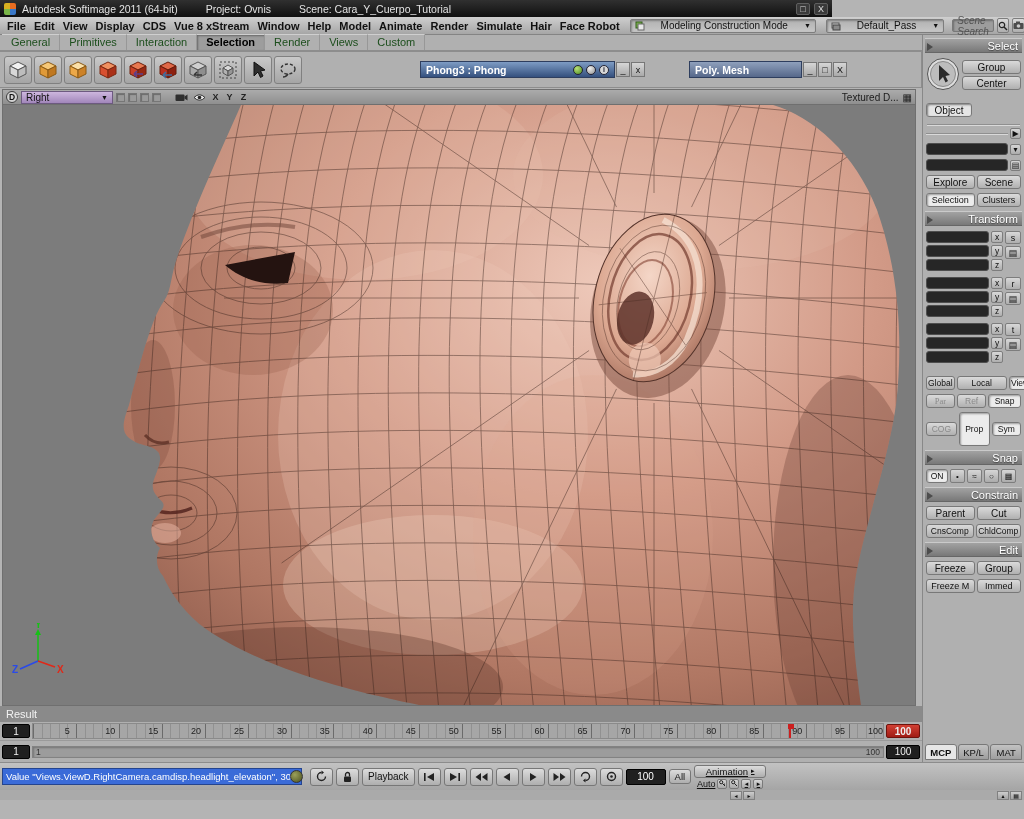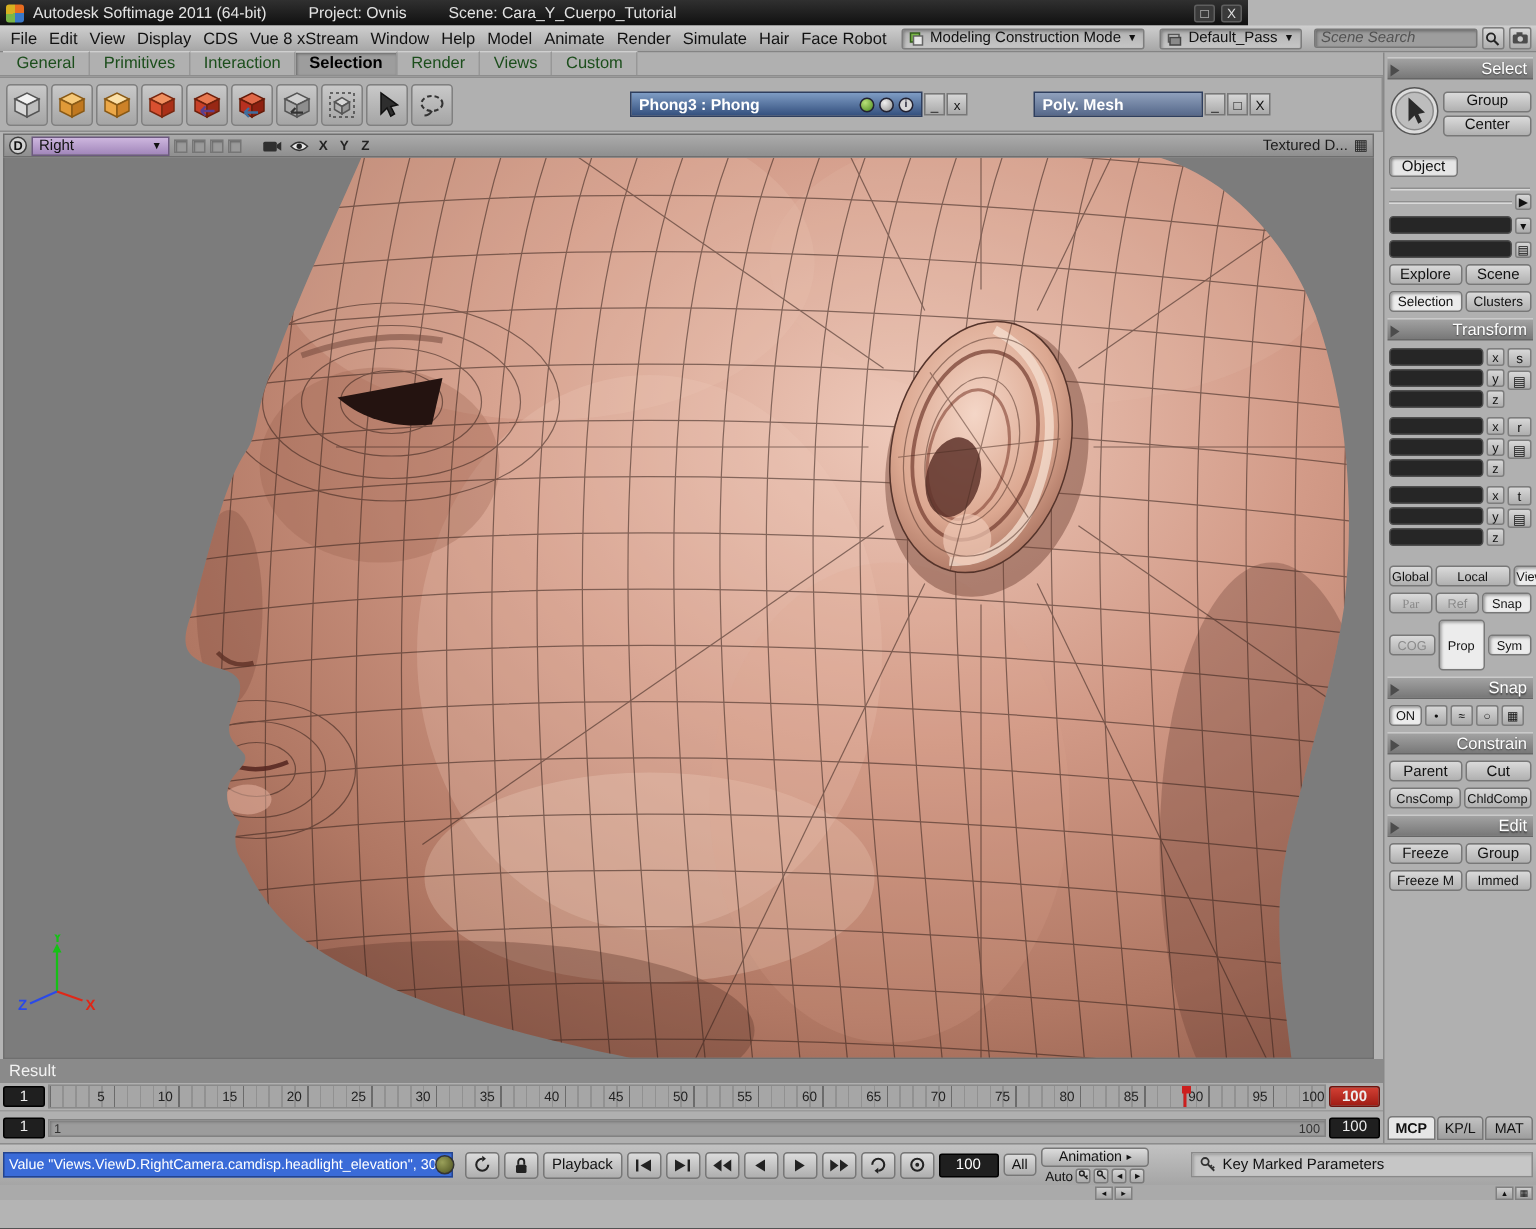--- a/index.html
+++ b/index.html
@@ -8,22 +8,22 @@
 
   
   #titlebar{position:absolute;left:0;top:0;width:832px;height:17px;background:linear-gradient(180deg,#303030,#101010);display:flex;align-items:center;color:#e3e3e3;padding-left:4px;}
   #titlebar .ttl{font-size:10.5px;margin-right:28px;white-space:nowrap;}
   .app-ico{width:12px;height:12px;margin-right:6px;border-radius:2px;flex:none;background:conic-gradient(#e86c20 0 25%,#3a78c8 0 50%,#7ab648 0 75%,#d8b020 0);}
   #titlebar .spacer{flex:1;}
   .winbtn{width:14px;height:12px;display:flex;align-items:center;justify-content:center;font-size:9px;color:#ddd;background:#3a3a3a;border:1px solid #5f5f5f;border-radius:2px;margin-right:4px;}
 
   
   #menubar{position:absolute;left:0;top:17px;width:1024px;height:18px;background:linear-gradient(180deg,#cfcfcf,#a6a6a6);border-bottom:1px solid #848484;display:flex;align-items:center;padding:0 3px;}
-  .menu-item{padding:0 4px;font-size:11px;white-space:nowrap;}
-  .combo{display:flex;align-items:center;gap:4px;height:14px;background:linear-gradient(180deg,#b2b2b2,#c6c6c6);border:1px solid #7d7d7d;box-shadow:inset 1px 1px 2px rgba(0,0,0,.28);border-radius:2px;padding:0 4px;font-size:10px;white-space:nowrap;}
+  .menu-item{padding:0 4px;font-size:11px;white-space:nowrap;font-weight:bold;}
+  .combo{display:flex;align-items:center;gap:16px;height:14px;background:linear-gradient(180deg,#b2b2b2,#c6c6c6);border:1px solid #7d7d7d;box-shadow:inset 1px 1px 2px rgba(0,0,0,.28);border-radius:2px;padding:0 4px;font-size:10px;white-space:nowrap;}
   .combo .car{font-size:7px;line-height:1;}
   .mini-ico{width:10px;height:10px;flex:none;}
   #searchbox{display:flex;align-items:center;height:13px;background:#9d9d9d;border:1px solid #787878;box-shadow:inset 1px 1px 2px rgba(0,0,0,.3);border-radius:2px;padding:0 4px;width:116px;color:#525252;font-style:italic;font-size:10px;margin-left:8px;}
   .iconbtn{width:16px;height:15px;display:flex;align-items:center;justify-content:center;background:linear-gradient(180deg,#d9d9d9,#aeaeae);border:1px solid #7d7d7d;border-radius:2px;margin-left:3px;}
 
   
   #tabbar{position:absolute;left:0;top:35px;width:922px;height:16px;background:#b0b0b0;border-bottom:1px solid #8d8d8d;display:flex;align-items:flex-end;padding-left:2px;}
   .tab{padding:1px 9px 2px;font-size:11px;color:#1c4e1c;border-right:1px solid #979797;border-top:1px solid #cfcfcf;}
   .tab.active{background:#9d9d9d;color:#000;box-shadow:inset 1px 1px 2px rgba(0,0,0,.35);font-weight:bold;}
 
@@ -93,21 +93,21 @@
   .mtab{flex:1;height:16px;display:flex;align-items:center;justify-content:center;font-size:9.5px;background:linear-gradient(180deg,#c2c2c2,#9e9e9e);border:1px solid #787878;border-radius:3px 3px 0 0;}
   .mtab.active{background:#e6e6e6;font-weight:bold;}
 
   
   #playrow{position:absolute;left:0;top:762px;width:1024px;height:28px;background:linear-gradient(180deg,#c2c2c2,#a5a5a5);border-top:1px solid #8c8c8c;display:flex;align-items:center;padding:0 2px;gap:3px;}
   #cmdfield{width:300px;height:17px;background:#3a6bd8;border:1px solid #24448e;color:#fff;font-size:9.5px;display:flex;align-items:center;padding:0 3px;white-space:nowrap;overflow:hidden;}
   #cmdorb{width:13px;height:13px;border-radius:50%;background:radial-gradient(circle at 35% 35%,#9aa05a,#4c501e);border:1px solid #333;flex:none;margin-left:-15px;margin-right:4px;}
   .pbtn{height:18px;display:inline-flex;align-items:center;justify-content:center;background:linear-gradient(180deg,#dcdcdc,#aeaeae);border:1px solid #777;border-radius:3px;font-size:10px;padding:0 5px;}
   .tbtn{width:23px;height:18px;display:inline-flex;align-items:center;justify-content:center;background:linear-gradient(180deg,#dcdcdc,#aeaeae);border:1px solid #777;border-radius:3px;}
   #framefield{width:40px;height:16px;background:#1f1f1f;border:1px solid #000;border-radius:2px;color:#fff;font-size:10px;display:flex;align-items:center;justify-content:center;}
-  #animcol{display:flex;flex-direction:column;gap:1px;width:72px;}
+  #animcol{display:flex;flex-direction:column;gap:1px;width:72px;text-decoration:underline;}
   #animbtn{height:13px;font-size:9.5px;display:flex;align-items:center;justify-content:center;gap:3px;background:linear-gradient(180deg,#dcdcdc,#aeaeae);border:1px solid #777;border-radius:3px;}
   #autorow{display:flex;align-items:center;gap:2px;font-size:9px;justify-content:center;}
   .tinybtn{width:10px;height:10px;display:inline-flex;align-items:center;justify-content:center;font-size:7px;background:linear-gradient(180deg,#d6d6d6,#a9a9a9);border:1px solid #7a7a7a;border-radius:2px;}
   #keymarked{margin-left:auto;width:228px;height:17px;background:#c6c6c6;border:1px solid #8a8a8a;box-shadow:inset 1px 1px 2px rgba(0,0,0,.2);display:flex;align-items:center;gap:4px;padding:0 5px;font-size:10px;}
 
   
   #scrollstrip{position:absolute;left:0;top:790px;width:1024px;height:10px;background:#aaaaaa;display:flex;align-items:center;}
   #scrollstrip .grp{margin-left:730px;display:flex;gap:1px;}
   #scrollstrip .corner{margin-left:auto;display:flex;gap:1px;margin-right:2px;}
   .sbtn{width:12px;height:9px;display:inline-flex;align-items:center;justify-content:center;font-size:6px;background:linear-gradient(180deg,#cdcdcd,#a3a3a3);border:1px solid #808080;}
@@ -732,27 +732,20 @@
         <span class="tinybtn">
           <svg width="7" height="7" viewBox="0 0 7 7">
               <circle cx="2.2" cy="2.2" r="1.6" fill="none" stroke="#222"></circle>
               <path d="M3.3,3.3 L6,6" stroke="#222" fill="none"></path>
             </svg>
         </span>
         <span class="tinybtn">◂</span>
         <span class="tinybtn">▸</span>
       </span>
     </div>
-    <div id="keymarked">
-      <svg width="11" height="11" viewBox="0 0 11 11">
-          <circle cx="3.4" cy="3.4" r="2.4" fill="none" stroke="#333" stroke-width="1.2"></circle>
-          <path d="M5,5 L9.5,9.5 M8,8 L9.5,6.8 M6.8,6.8 L8,5.8" stroke="#333" stroke-width="1.2" fill="none"></path>
-        </svg>
-      <span>Key Marked Parameters</span>
-    </div>
   </div>
 
   <div id="scrollstrip">
     <span class="grp">
       <span class="sbtn">◂</span>
       <span class="sbtn">▸</span>
     </span>
     <span class="corner">
       <span class="sbtn">▴</span>
       <span class="sbtn">▦</span>

